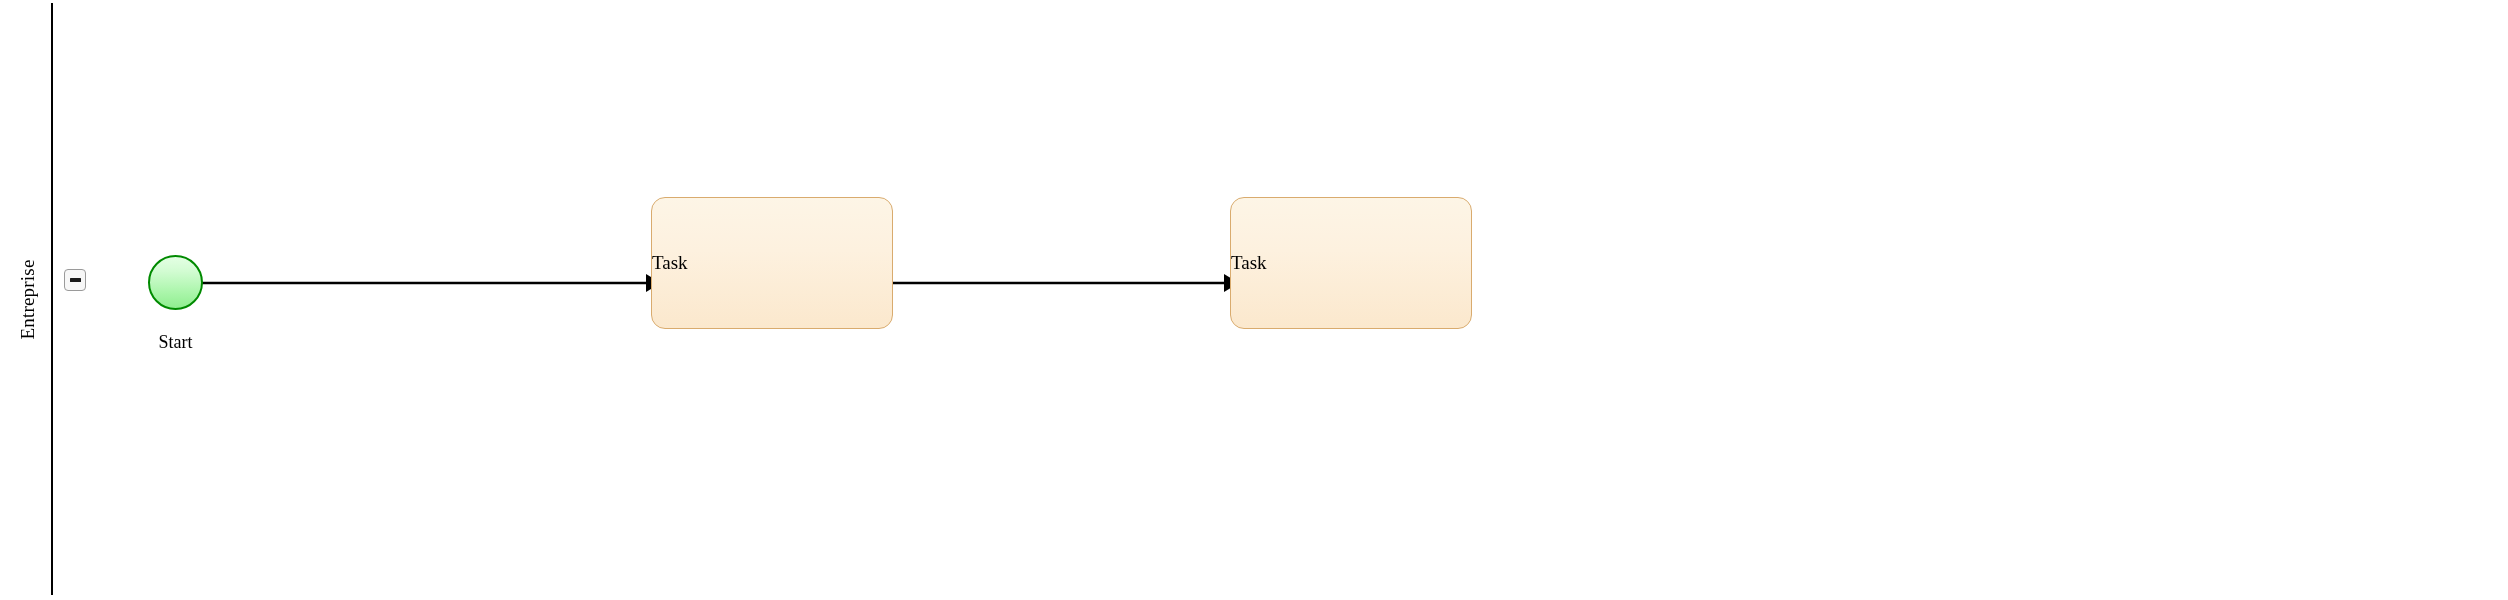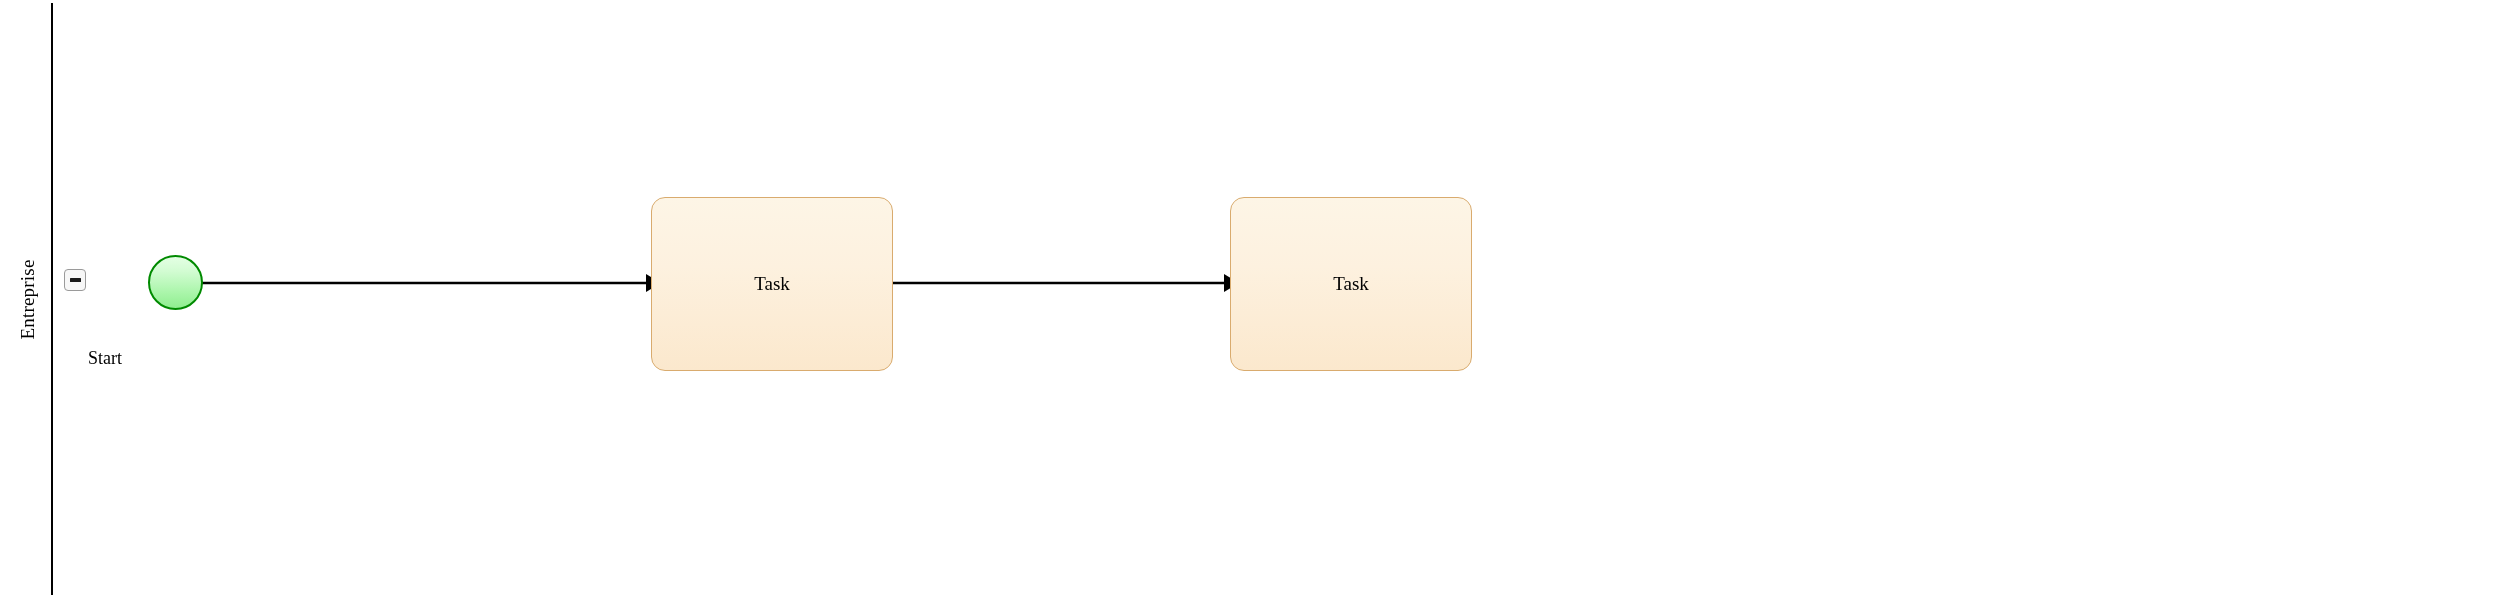--- a/index.html
+++ b/index.html
@@ -103,41 +103,40 @@
     box-sizing: border-box;
     border-radius: 50%;
     border: 2px solid #008a00;
     background: linear-gradient(to bottom, #e4ffe4 0%, #d2fcd2 28%, #a8f5a8 72%, #90ee90 100%);
   }
   .start-event-label {
     position: absolute;
     left: 88px;
     top: 332px;
     width: 175px;
-    text-align: left;
+    text-align: center;
     font-family: "Liberation Serif", "DejaVu Serif", serif;
     font-size: 18px;
     color: #000000;
     user-select: none;
-    margin-top: 16px;
   }
 
   
   .task {
     position: absolute;
     top: 197px;
     width: 242px;
-    height: 174px;
+    height: 132px;
     box-sizing: border-box;
     border: 1.5px solid #d9ab6e;
     border-radius: 14px;
     background: linear-gradient(to bottom, #fdf5e6 0%, #fdf1df 40%, #fbe8cd 100%);
     display: flex;
     align-items: center;
-    justify-content: center;
+    justify-content: flex-start;
   }
   .task-label {
     font-family: "Liberation Serif", "DejaVu Serif", serif;
     font-size: 19px;
     color: #000000;
     user-select: none;
   }
   #task-1 { left: 651px; }
   #task-2 { left: 1230px; }
 

